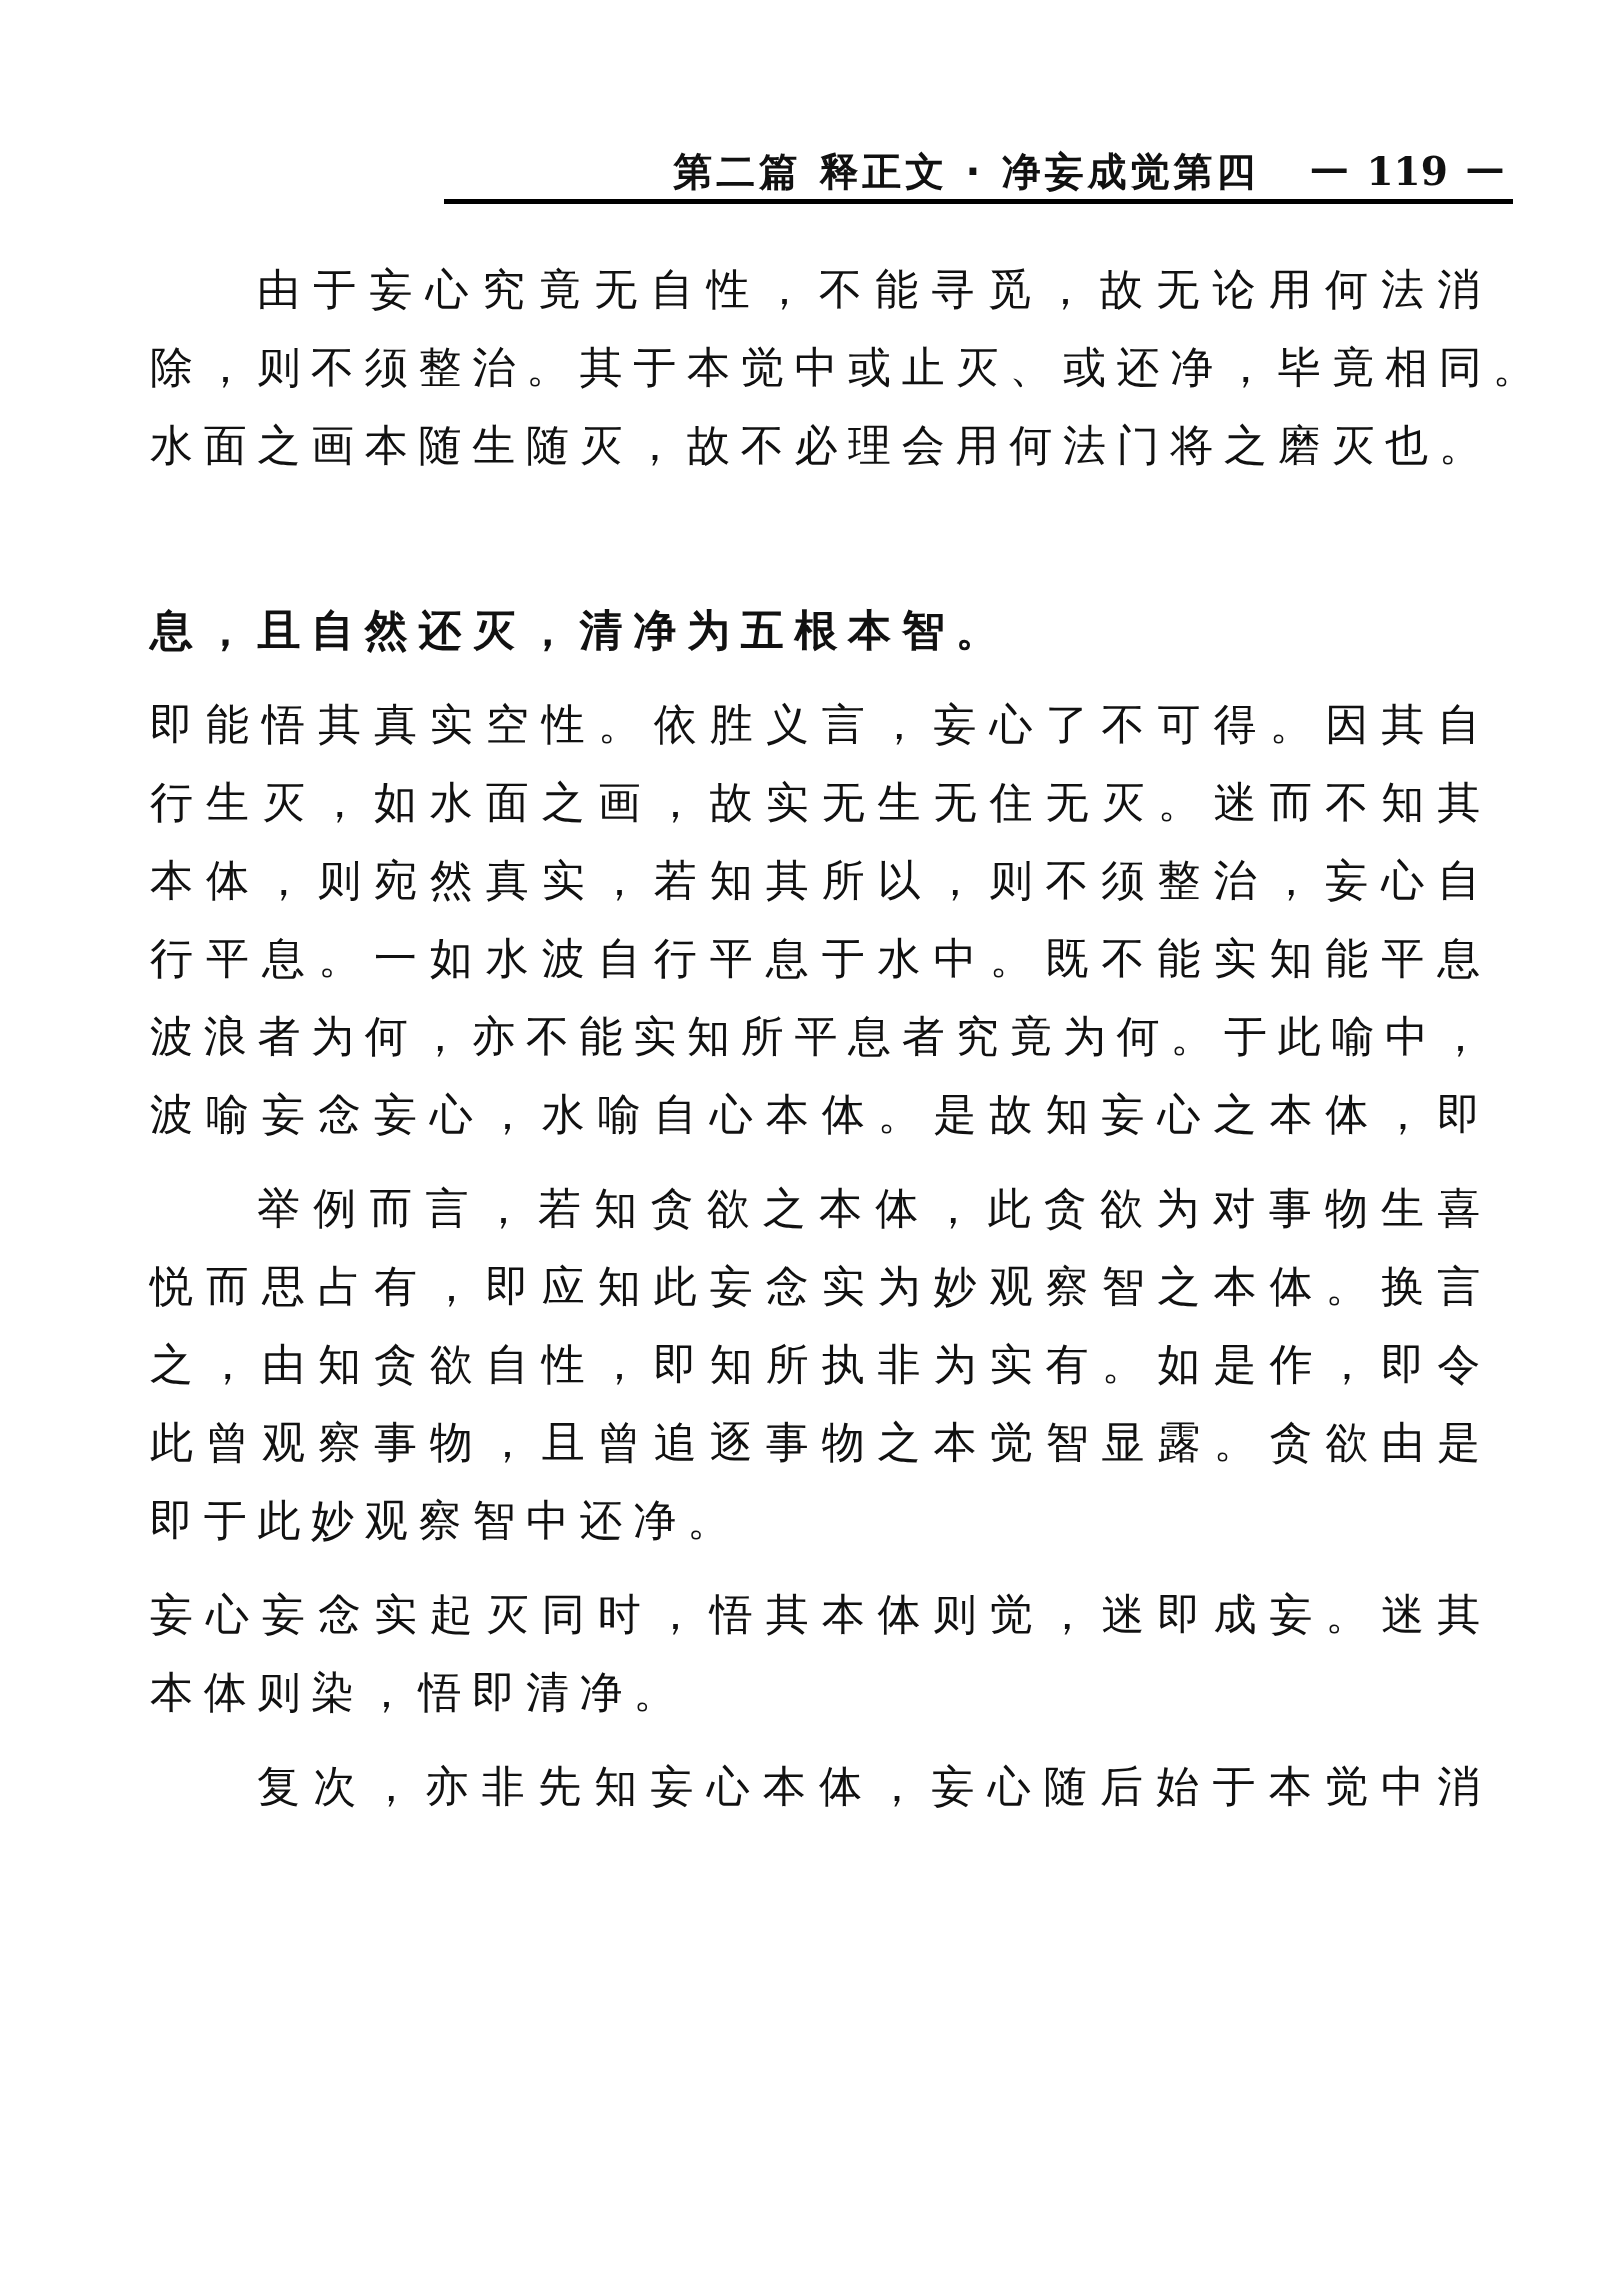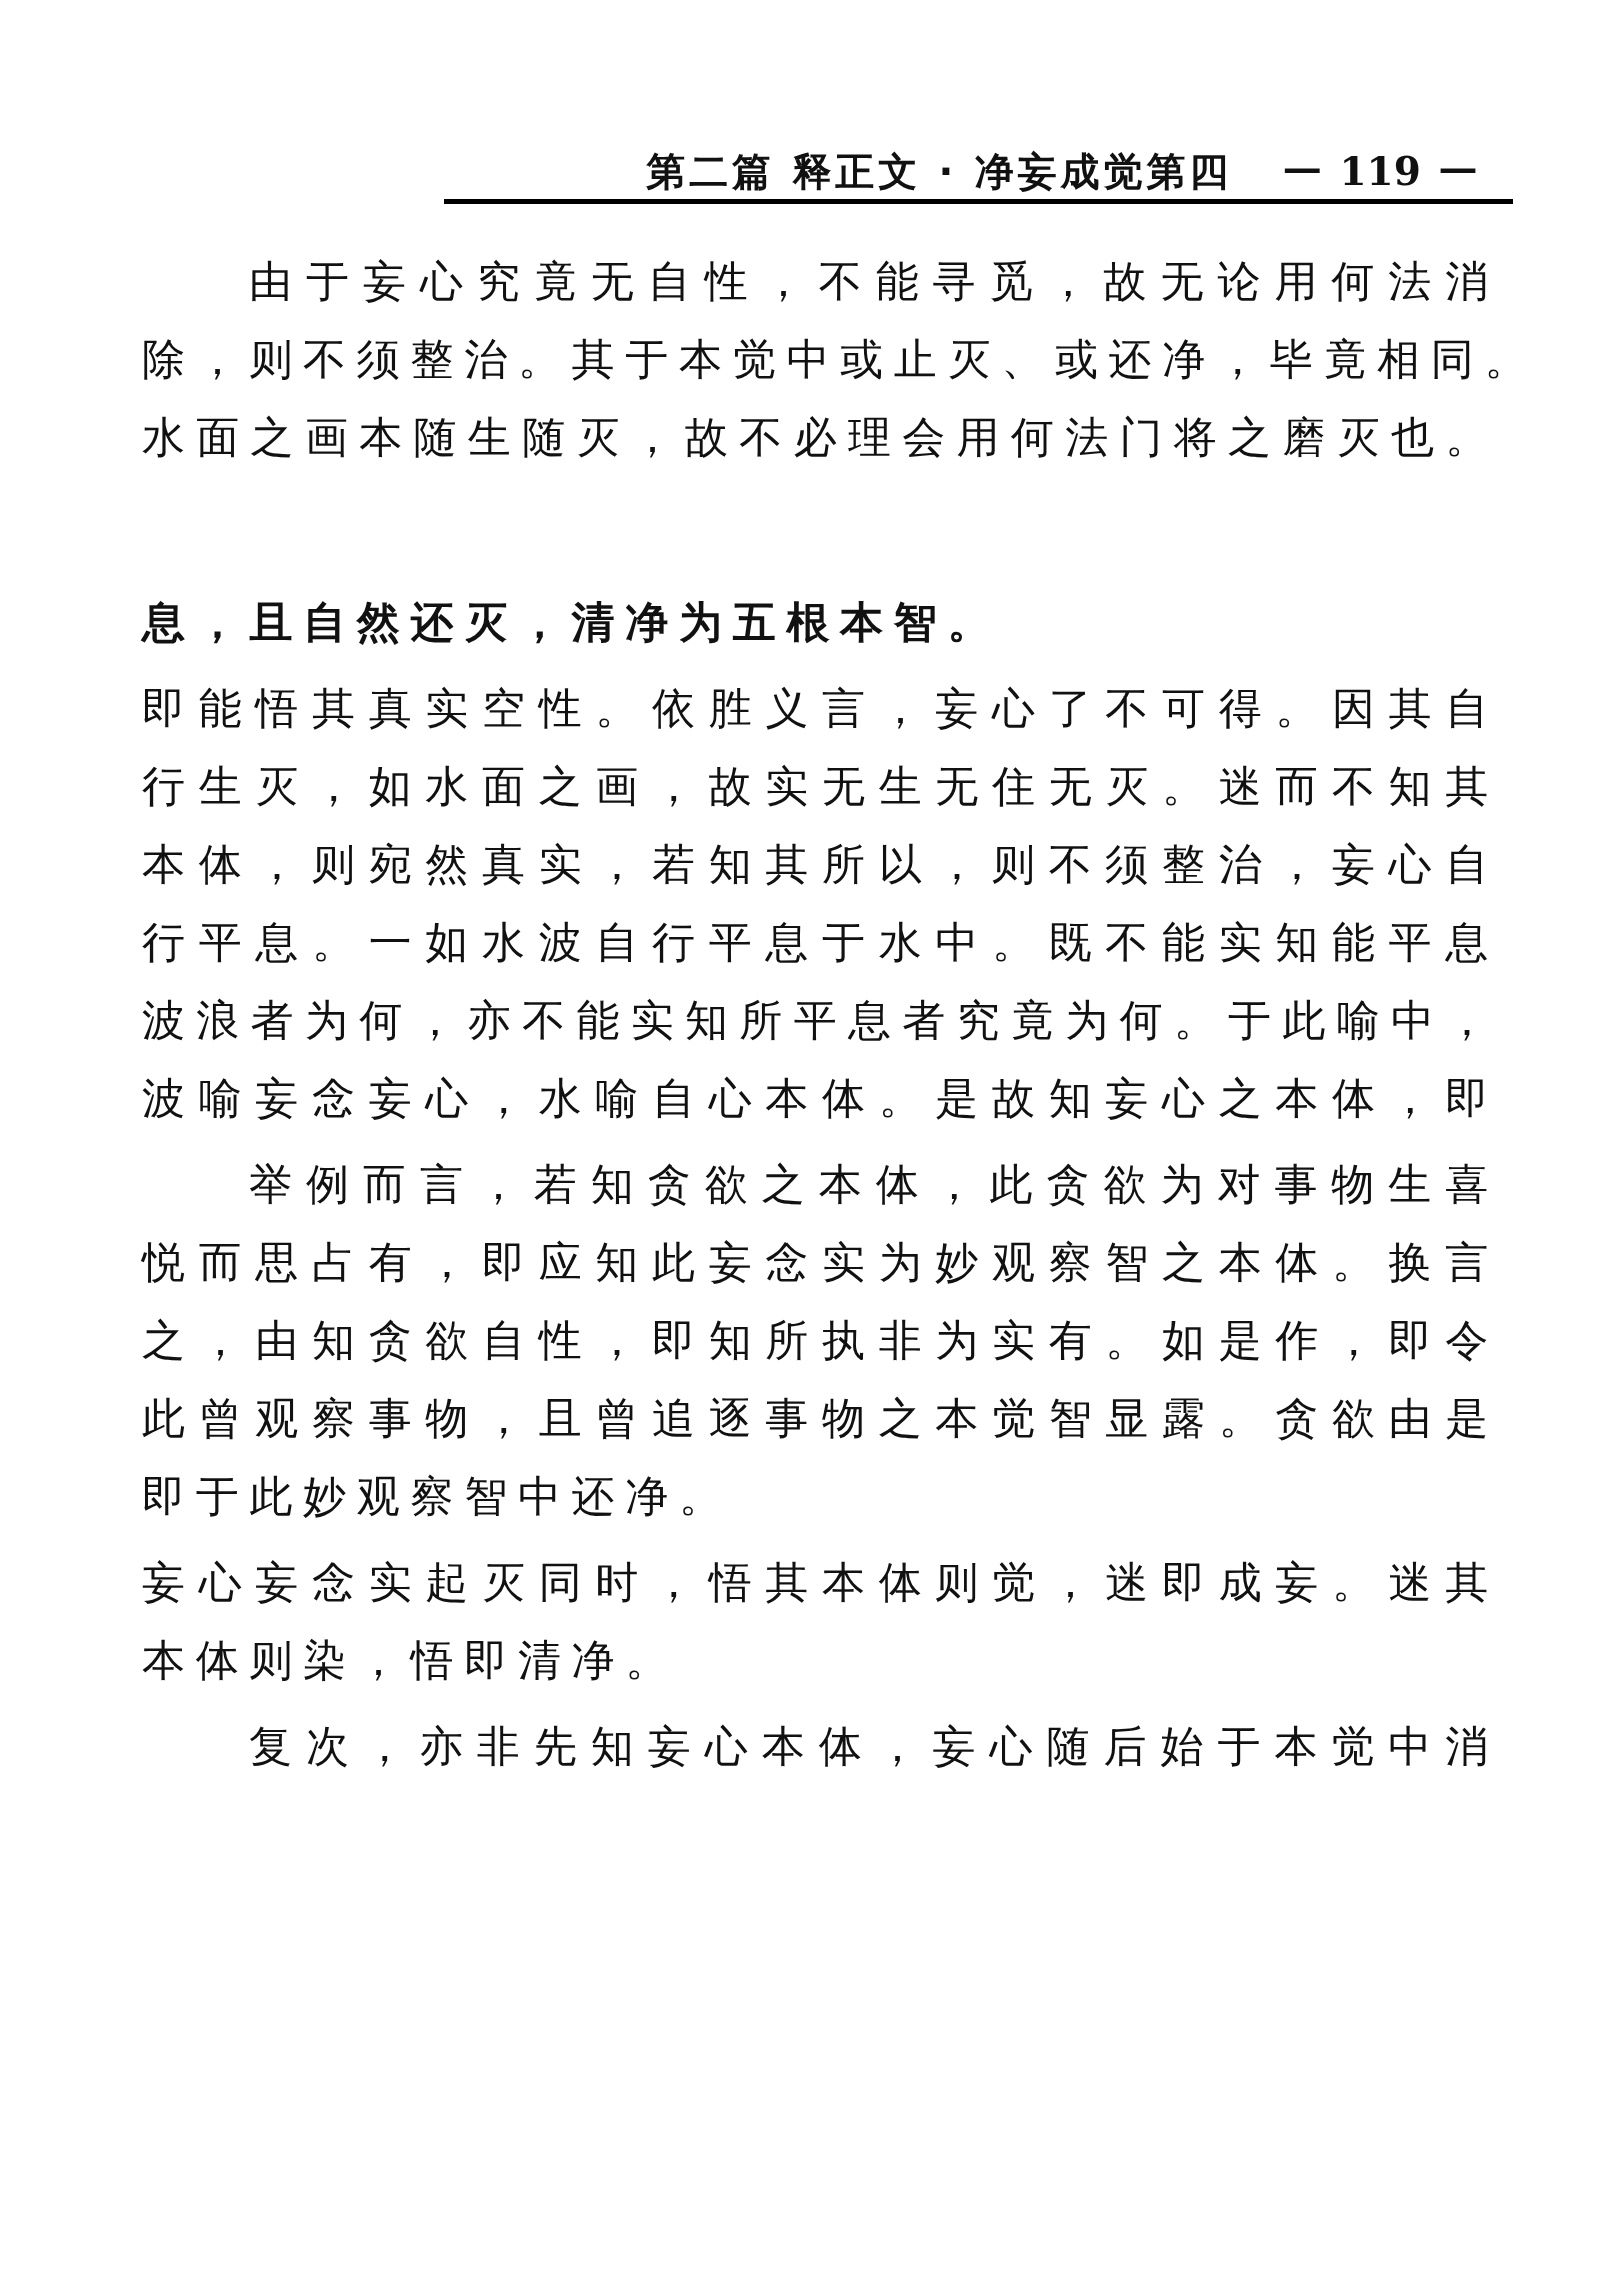--- a/index.html
+++ b/index.html
@@ -13,21 +13,21 @@
     height: 2296px;
     margin: 0 auto;
     background: #ffffff;
     color: #111111;
     overflow: hidden;
   }
   
   .header {
     position: absolute;
     top: 148px;
-    right: 128px;
+    right: 101px;
     text-align: right;
     font-family: "DejaVu Sans", sans-serif;
     font-weight: 700;
     font-size: 39px;
     line-height: 47px;
     letter-spacing: 3.9px;
     white-space: nowrap;
     margin-left: 9px;
   }
   .header .header-page {
@@ -53,21 +53,21 @@
   .main {
     position: absolute;
     top: 234px;
     left: 134px;
     width: 1373px;
     font-family: "DejaVu Serif", serif;
     font-size: 43px;
     line-height: 78px;
     letter-spacing: 10.7px;
   }
-  .para { margin: 8px; padding: 0; }
+  .para { margin: 16px; padding: 0; }
   .line {
     text-align: justify;
     text-align-last: justify;
     text-justify: inter-character;
     white-space: nowrap;
   }
   .line.first { text-indent: 107px; }
   .line.end {
     text-align-last: left;
   }

